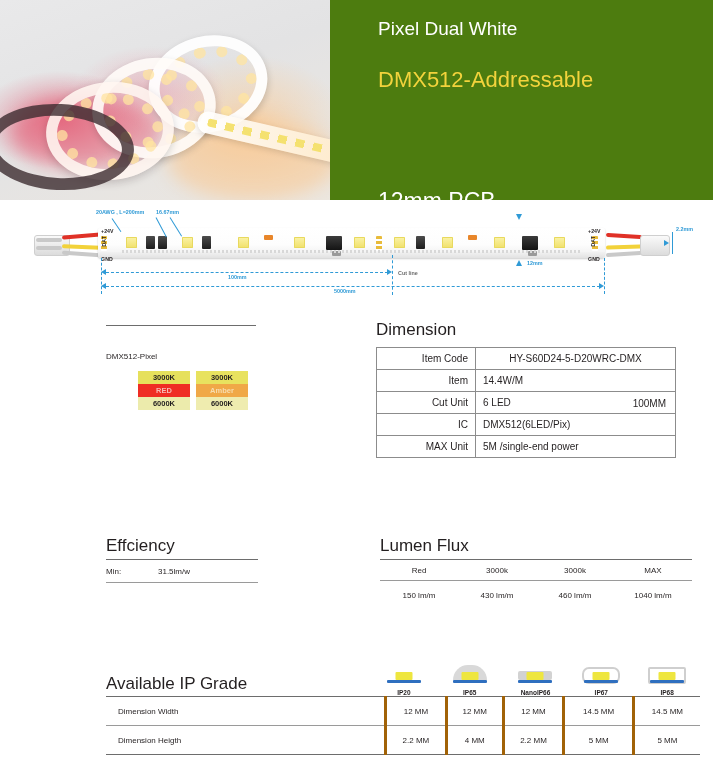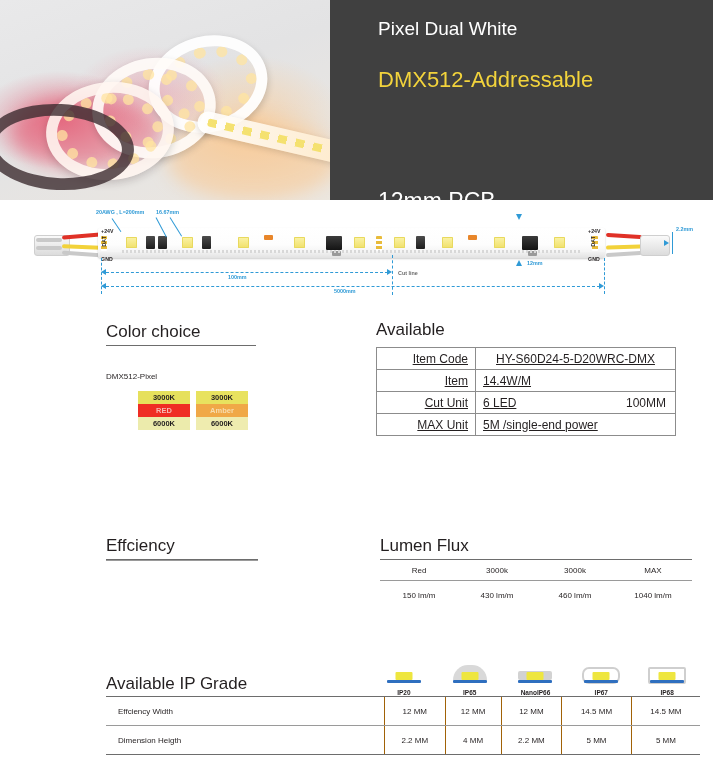--- a/index.html
+++ b/index.html
@@ -39,21 +39,21 @@
     box-shadow:0 2px 6px rgba(0,0,0,.13);}
   .tail-dots{position:absolute;left:206px;top:133px;width:132px;height:8px;transform:rotate(13deg);
     background:repeating-linear-gradient(90deg,#f4e06a 0 9px, rgba(0,0,0,0) 9px 18px);
     border-radius:3px;opacity:.95;}
   .glow{position:absolute;border-radius:50%;filter:blur(9px);}
   .glow-red{left:10px;top:96px;width:150px;height:74px;background:rgba(231,62,92,.40);}
   .glow-warm{left:168px;top:120px;width:170px;height:80px;background:rgba(255,190,120,.45);}
 
   .hero-panel{
     position:absolute;left:330px;top:0;width:383px;height:200px;
-    background:#404040;
+    background:#4d7c0f;
   }
   .hero-line{position:absolute;left:48px;white-space:nowrap;}
   .hl1{top:18px;font-size:19px;color:#ffffff;}
   .hl2{top:67px;font-size:22px;color:#f2d33c;}
   .hl3{top:118px;font-size:19px;color:#ffffff;}
   .hl4{top:188px;font-size:23px;color:#ffffff;}
   .hl3 .gap{display:inline-block;width:22px;}
 
   
   .diagram{position:relative;width:713px;height:105px;}
@@ -113,21 +113,21 @@
   #color-choice .rule{width:150px;margin-top:3px;}
   .cc-label{font-size:8px;margin-top:26px;}
   .swatches{display:flex;gap:6px;margin-top:10px;margin-left:32px;}
   .swcol{width:52px;}
   .sw{height:13px;line-height:13px;text-align:center;font-size:7.5px;font-weight:bold;}
 
   
   #parameter{left:376px;top:320px;width:300px;}
   #parameter .sec-title{margin-bottom:7px;}
   table.param{border-collapse:collapse;width:300px;border:1px solid #6d6d6d;}
-  table.param td{border:1px solid #8c8c8c;font-size:12px;height:21px;padding:0 7px;text-decoration:underline;}
+  table.param td{border:1px solid #8c8c8c;font-size:10px;height:21px;padding:0 7px;}
   td.plabel{width:84px;text-align:right;}
   td.pval{position:relative;}
   td.pval .v2{position:absolute;right:9px;top:50%;transform:translateY(-50%);}
   td.pval.center{text-align:center;}
 
   
   #efficiency{left:106px;top:536px;width:152px;}
   #efficiency .rule{width:152px;margin-top:3px;}
   .eff-row{display:flex;font-size:8px;height:22px;align-items:center;}
   .eff-row .k{width:52px;}
@@ -164,21 +164,21 @@
   .box{position:absolute;left:50%;transform:translateX(-50%);bottom:3px;
     width:38px;height:17px;border:2px solid #cfcfcf;border-radius:2px;background:#fff;
     box-sizing:border-box;}
 
   table.ip{border-collapse:collapse;width:594px;}
   table.ip td{font-size:8px;height:26px;}
   table.ip td.iplabel{width:265px;padding-left:12px;}
   table.ip td.ipval{text-align:center;}
   table.ip tr.r1 td{border-top:1px solid #6d6d6d;border-bottom:1px solid #9a9a9a;}
   table.ip tr.r2 td{border-bottom:1px solid #6d6d6d;}
-  table.ip td.ipval{border-left:1px solid #a16207;}
+  table.ip td.ipval{border-left:3px solid #a16207;}
   table.ip td.iplabel{border-left:none;}
 </style>
 </head>
 <body>
 
 <div class="hero">
   <div class="hero-photo">
     <div class="glow glow-red"></div>
     <div class="glow glow-warm"></div>
     <div class="coil coil-a"></div>
@@ -269,64 +269,71 @@
   <div class="anno" style="left:398px;top:70px;color:#6d6d6d;">Cut line</div>
 
   <div class="vdash" style="left:604px;top:58px;height:36px;"></div>
   <div class="dimline" style="left:106px;top:86px;width:494px;"></div>
   <div class="arrowL" style="left:101px;top:83px;"></div>
   <div class="arrowR" style="left:599px;top:83px;"></div>
   <div class="anno" style="left:334px;top:88px;">5000mm</div>
 </div>
 
 <div class="panel" id="color-choice">
-  <div class="sec-title">Color choice</div>
   <div class="rule"></div>
   <div class="cc-label">DMX512-Pixel</div>
   <div class="swatches">
     <div class="swcol">
       <div class="sw" id="sw0t" style="background: rgb(230, 224, 92);">3000K</div>
       <div class="sw" id="sw0m" style="background: rgb(239, 45, 36); color: rgb(247, 185, 180);">RED</div>
       <div class="sw" id="sw0b" style="background: rgb(236, 235, 172);">6000K</div>
     </div>
     <div class="swcol">
       <div class="sw" id="sw1t" style="background: rgb(232, 226, 95);">3000K</div>
       <div class="sw" id="sw1m" style="background: rgb(240, 168, 71); color: rgb(247, 220, 174);">Amber</div>
       <div class="sw" id="sw1b" style="background: rgb(239, 236, 175);">6000K</div>
     </div>
   </div>
 </div>
 
 <div class="panel" id="parameter">
-  <div class="sec-title">Available</div>
+  <div class="sec-title">Dimension</div>
   <table class="param">
     <tbody id="param-body">
         <tr>
           <td class="plabel">Item Code</td>
           <td class="pval center">HY-S60D24-5-D20WRC-DMX</td>
         </tr>
         <tr>
           <td class="plabel">Item</td>
           <td class="pval">14.4W/M</td>
         </tr>
         <tr>
           <td class="plabel">Cut Unit</td>
           <td class="pval">6 LED<span class="v2">100MM</span></td>
         </tr>
         <tr>
+          <td class="plabel">IC</td>
+          <td class="pval">DMX512(6LED/Pix)</td>
+        </tr>
+        <tr>
           <td class="plabel">MAX Unit</td>
           <td class="pval">5M /single-end power</td>
         </tr>
       </tbody>
   </table>
 </div>
 
 <div class="panel" id="efficiency">
   <div class="sec-title">Effciency</div>
   <div class="rule"></div>
+  <div class="eff-row">
+    <div class="k">Min:</div>
+    <div>31.5lm/w</div>
+  </div>
   <div class="eff-sep"></div>
 </div>
 
 <div class="panel" id="lumen">
   <div class="sec-title">Lumen Flux</div>
   <div class="rule"></div>
   <div class="lum-head" id="lum-head">
       <div>Red</div>
       <div>3000k</div>
       <div>3000k</div>
@@ -384,21 +391,21 @@
             <div class="pcb"></div>
             <div class="chip"></div>
           </div>
           <div class="ipname">IP68</div>
         </div>
       </div>
   </div>
   <table class="ip">
     <tbody>
       <tr class="r1" id="ip-row-width">
-        <td class="iplabel">Effciency Width</td>
+        <td class="iplabel">Dimension Width</td>
       <td class="ipval">12 MM</td>
           <td class="ipval">12 MM</td>
           <td class="ipval">12 MM</td>
           <td class="ipval">14.5 MM</td>
           <td class="ipval">14.5 MM</td>
         </tr>
       <tr class="r2" id="ip-row-height">
         <td class="iplabel">Dimension Heigth</td>
       <td class="ipval">2.2 MM</td>
           <td class="ipval">4 MM</td>

